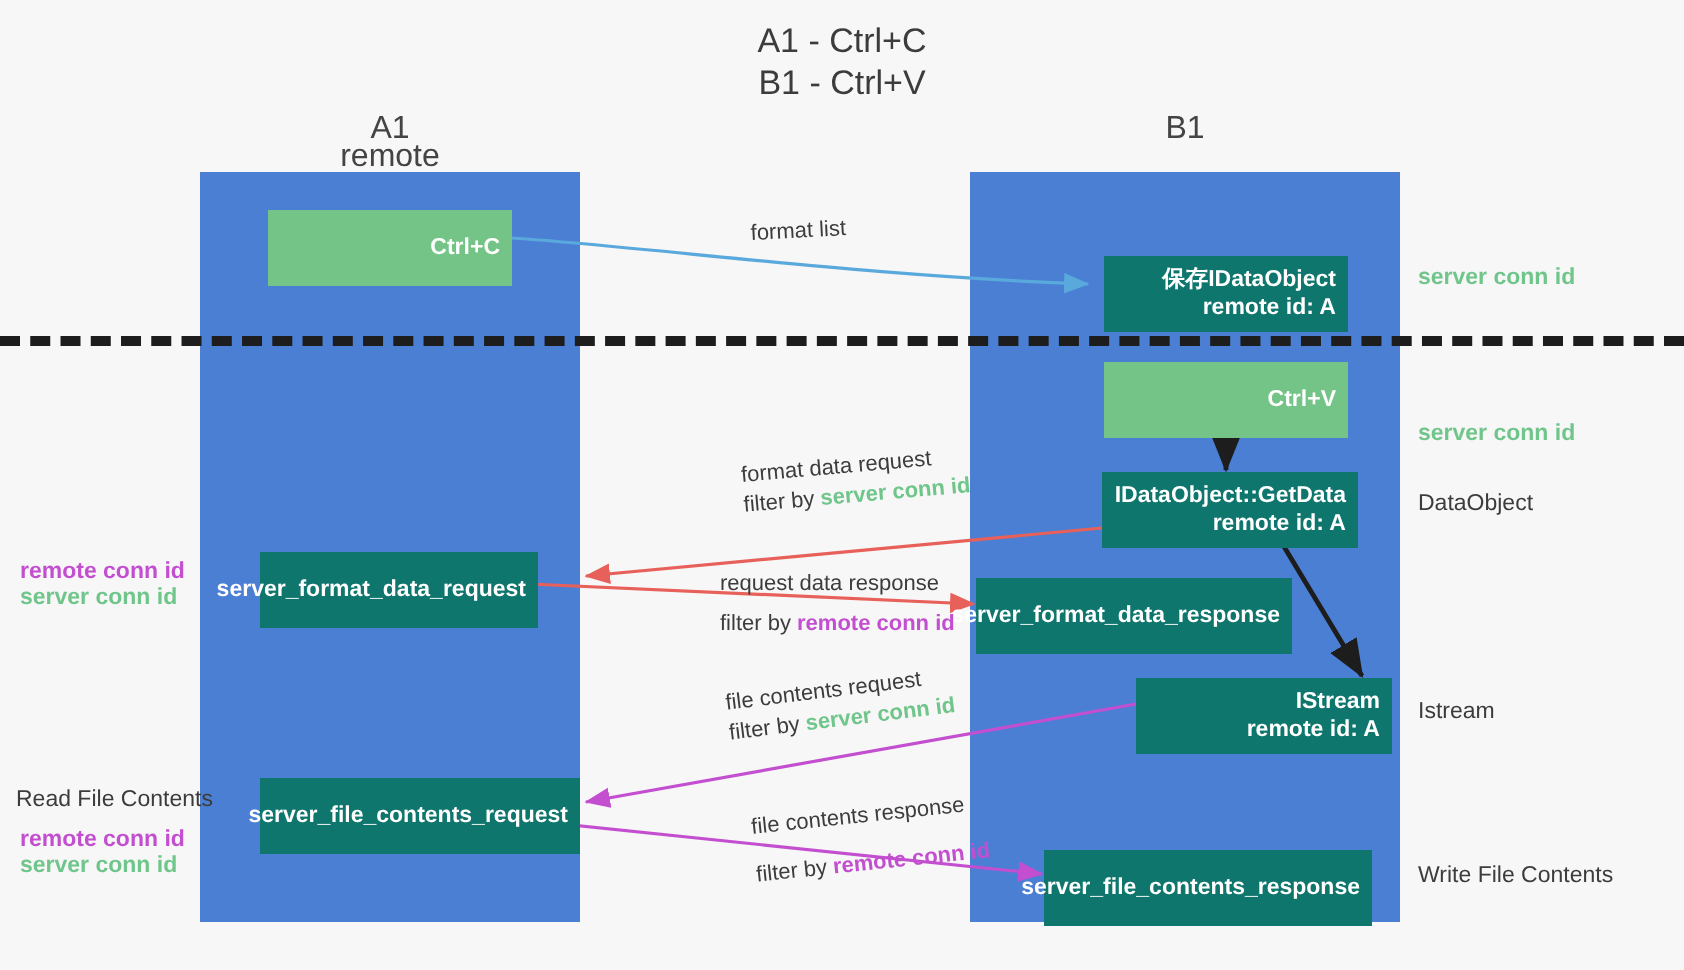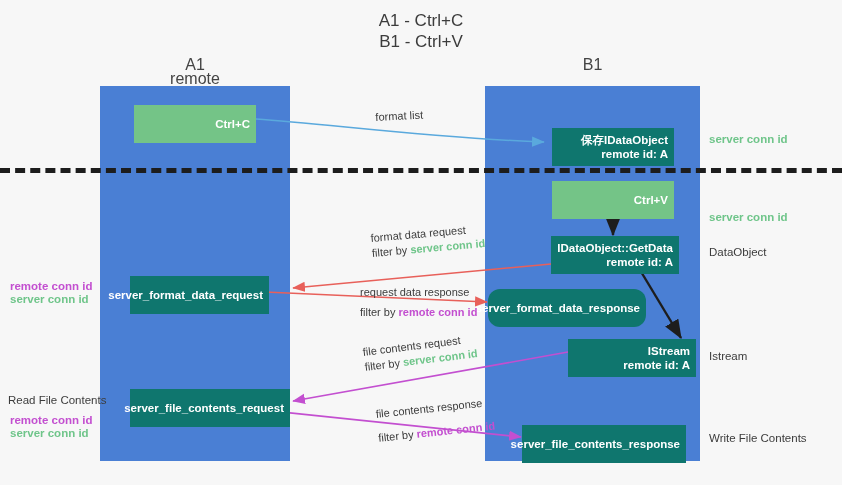--- a/index.html
+++ b/index.html
@@ -168,21 +168,21 @@
 
   <div class="abs node orange" style="left:568px; top:339px; width:128px; height:33px;">
     <div>IStream</div>
     <div class="line2">remote id: A</div>
   </div>
 
   <div class="abs node orange" style="left:130px; top:276px; width:139px; height:25px;">
     <div>server_format_data_request</div>
   </div>
 
-  <div class="abs node orange" style="left:488px; top:289px; width:158px; height:25px;border-radius:12px;">
+  <div class="abs node orange" style="left:488px; top:289px; width:158px; height:25px;">
     <div>server_format_data_response</div>
   </div>
 
   <div class="abs node orange" style="left:130px; top:389px; width:160px; height:25px;">
     <div>server_file_contents_request</div>
   </div>
 
   <div class="abs node orange" style="left:522px; top:425px; width:164px; height:25px;">
     <div>server_file_contents_response</div>
   </div>

